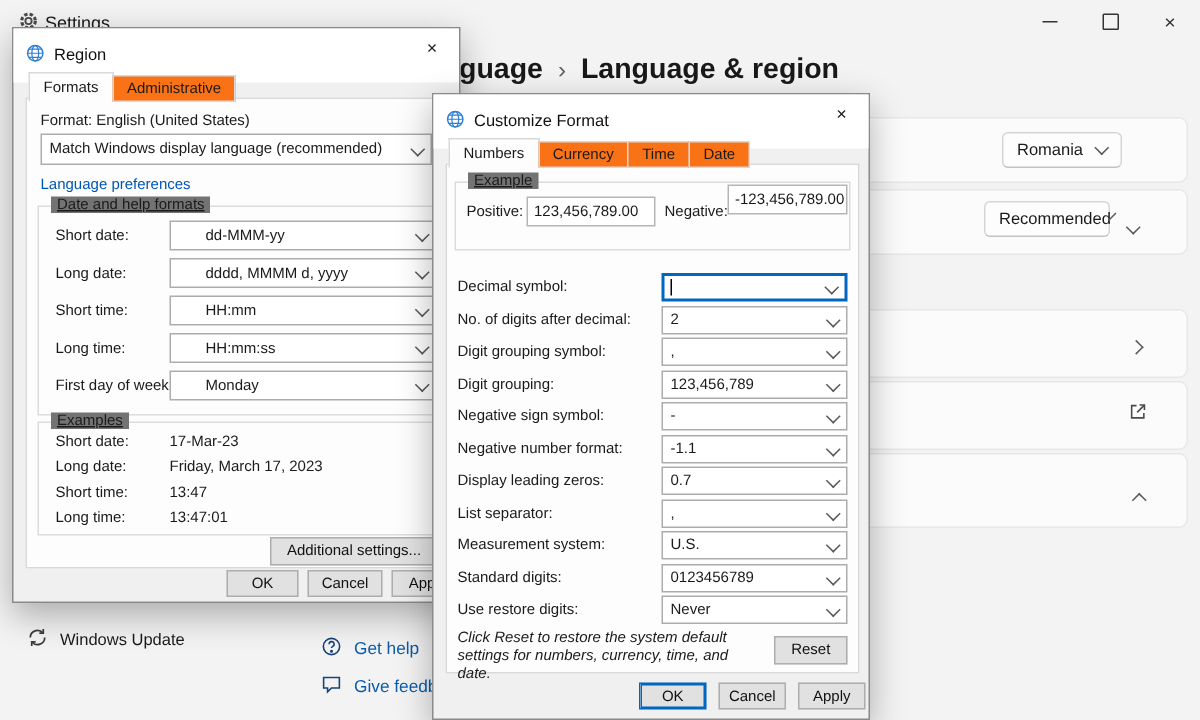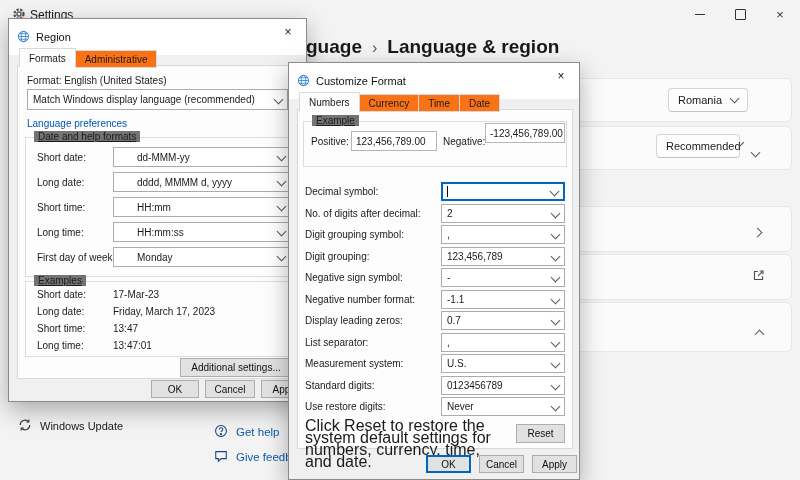--- a/index.html
+++ b/index.html
@@ -63,21 +63,21 @@
   .rrow .rlabel{position:absolute;left:0;top:5px;font-size:10px;white-space:nowrap;}
   .rrow .rcombo{left:76px;width:178px;height:20px;padding-left:23px;}
   .exrow{position:absolute;left:28px;height:13px;z-index:2;font-size:10px;white-space:nowrap;}
   .exrow .exval{position:absolute;left:76px;top:0;}
   .link{font-size:10px;color:#0056b3;z-index:2;}
 
   .frow{position:absolute;left:16px;width:260px;height:19px;z-index:2;}
   .frow .flabel{position:absolute;left:0;top:4px;font-size:10px;white-space:nowrap;}
   .frow .fcombo{left:136px;width:124px;height:19px;}
 
-  .reset-text{position:absolute;left:16px;top:357px;width:205px;font-size:16px;line-height:12px;z-index:2;}
+  .reset-text{position:absolute;left:16px;top:357px;width:205px;font-size:10px;line-height:12px;z-index:2;font-style:italic;}
 </style>
 </head>
 <body>
 
 <div class="screen">
 
   <span class="app-icon">
     <svg width="14" height="14" viewBox="0 0 16 16">
         <circle cx="8" cy="8" r="5.2" fill="none" stroke="#4a4a4a" stroke-width="2.4" stroke-dasharray="2.6 1.6"></circle>
         <circle cx="8" cy="8" r="2.4" fill="none" stroke="#4a4a4a" stroke-width="1.4"></circle>

